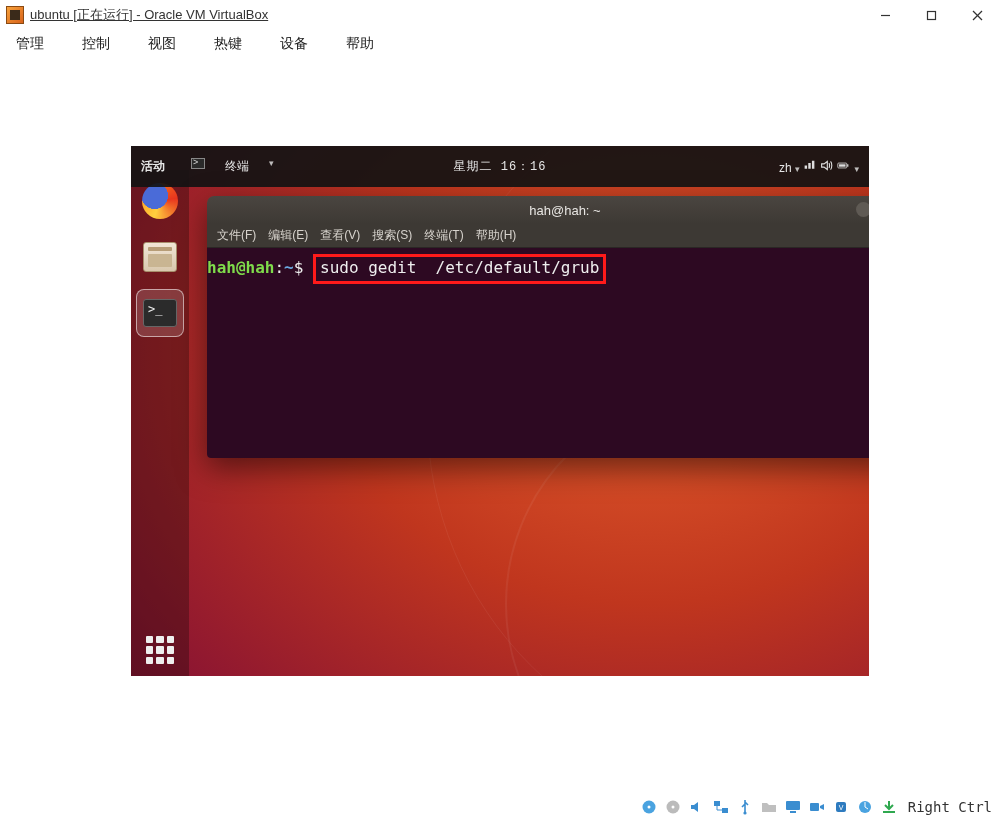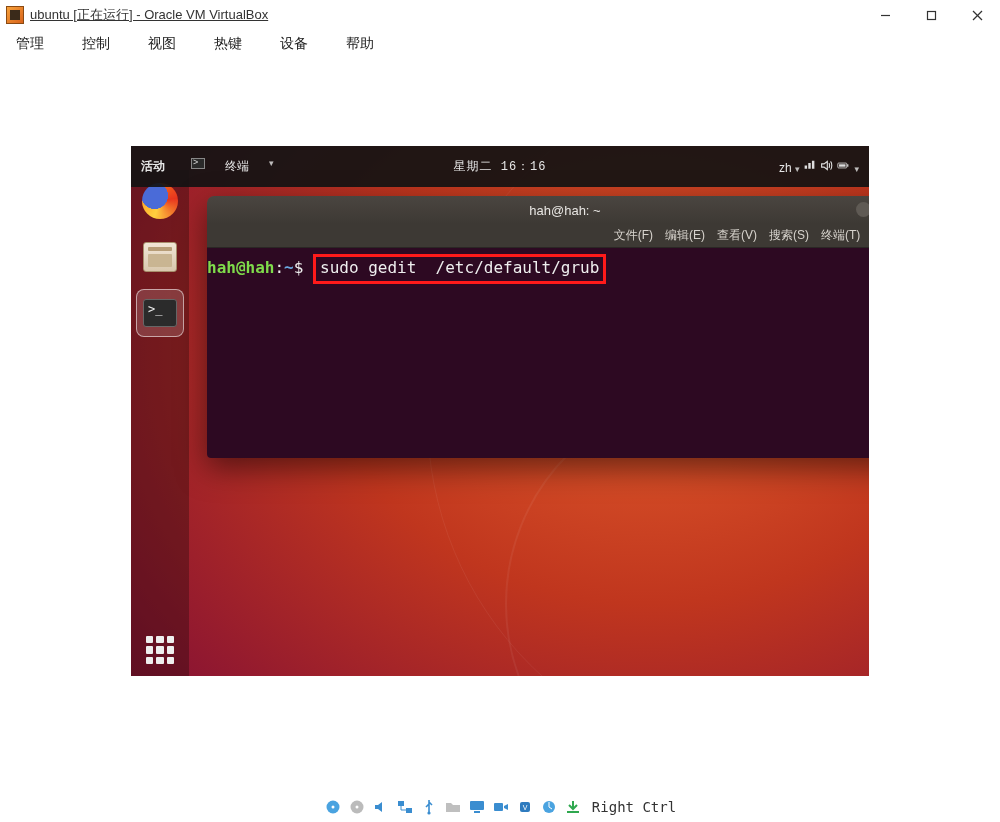--- a/index.html
+++ b/index.html
@@ -210,21 +210,20 @@
     background:#5f5a54;
   }
   .term-titlebar .wb.close{background:#e95420;}
   .term-menubar{
     height:24px;
     background:#3d3934;
     display:flex;align-items:center;
     gap:12px;padding:0 10px;
     color:#d7d3cd;font-size:12px;
     border-bottom:1px solid #2a2724;
-    justify-content:flex-end;
   }
   .term-body{
     height:calc(100% - 52px);
     background:#2d0922;
     padding:6px 0;
     font:16px/1.35 "DejaVu Sans Mono","Consolas",monospace;
     color:#eee;
     white-space:pre;
   }
   .prompt-user{color:#7fdb4b;font-weight:bold;}
@@ -234,21 +233,21 @@
     border:3px solid #ff1a1a;
     padding:0 4px 2px 4px;
     display:inline-block;
   }
 
   
   .vbox-status{
     position:absolute; left:0; right:0; bottom:0;
     height:30px;
     background:#fff;
-    display:flex; align-items:center; justify-content:center;
+    display:flex; align-items:center; justify-content:flex-end;
     padding:0 8px;
     gap:6px;
     font-size:14px; color:#333;
   }
   .vbox-status .st-icon{
     width:18px;height:16px;
     display:flex;align-items:center;justify-content:center;
   }
   .vbox-status svg{width:16px;height:16px;}
   .hostkey{font-family:Consolas,monospace;margin-left:4px;}

